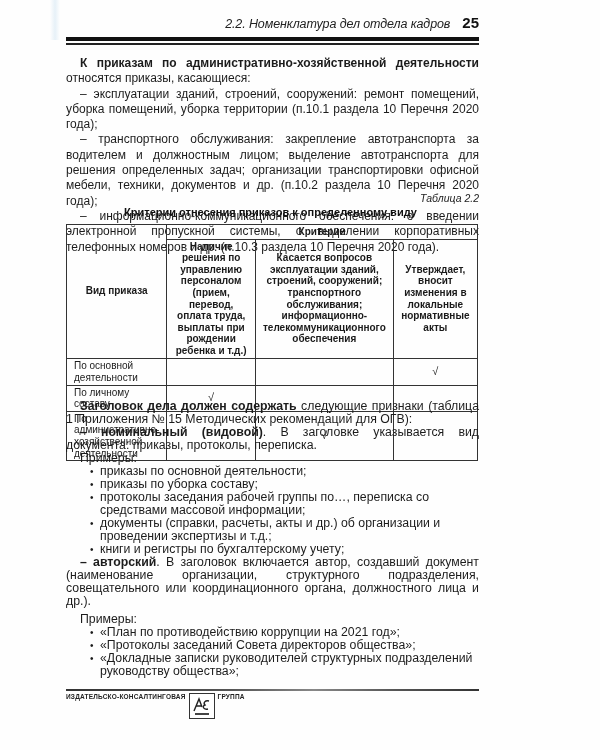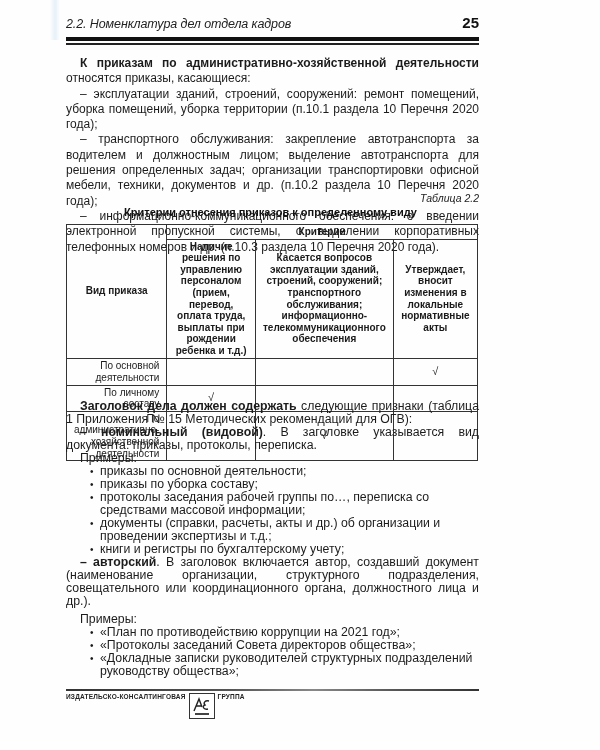--- a/index.html
+++ b/index.html
@@ -28,21 +28,21 @@
     background: linear-gradient(to right, rgba(220,235,245,0) 0%, rgba(220,235,245,0.7) 50%, rgba(220,235,245,0) 100%);
   }
   
   .running-head {
     position: absolute;
     left: 66px;
     top: 14px;
     width: 413px;
     height: 22px;
     display: flex;
-    justify-content: space-between;
+    justify-content: flex-end;
     align-items: baseline;
   }
   .running-title {
     font-style: italic;
     font-size: 12.5px;
     color: #222;
     letter-spacing: -0.1px;
   }
   .page-number {
     font-weight: bold;
@@ -118,21 +118,21 @@
   table.criteria th, table.criteria td {
     border: 1.2px solid #333;
     padding: 1px 7px;
     vertical-align: middle;
   }
   table.criteria th {
     font-weight: bold;
     text-align: center;
   }
   table.criteria td.row-label {
-    text-align: right;
+    text-align: left;
   }
   table.criteria td.mark {
     text-align: center;
     font-size: 11px;
   }
   .col1 { width: 98px; }
   .col2 { width: 98px; }
   .col3 { width: 119px; }
   .col4 { width: 85px; }
   

